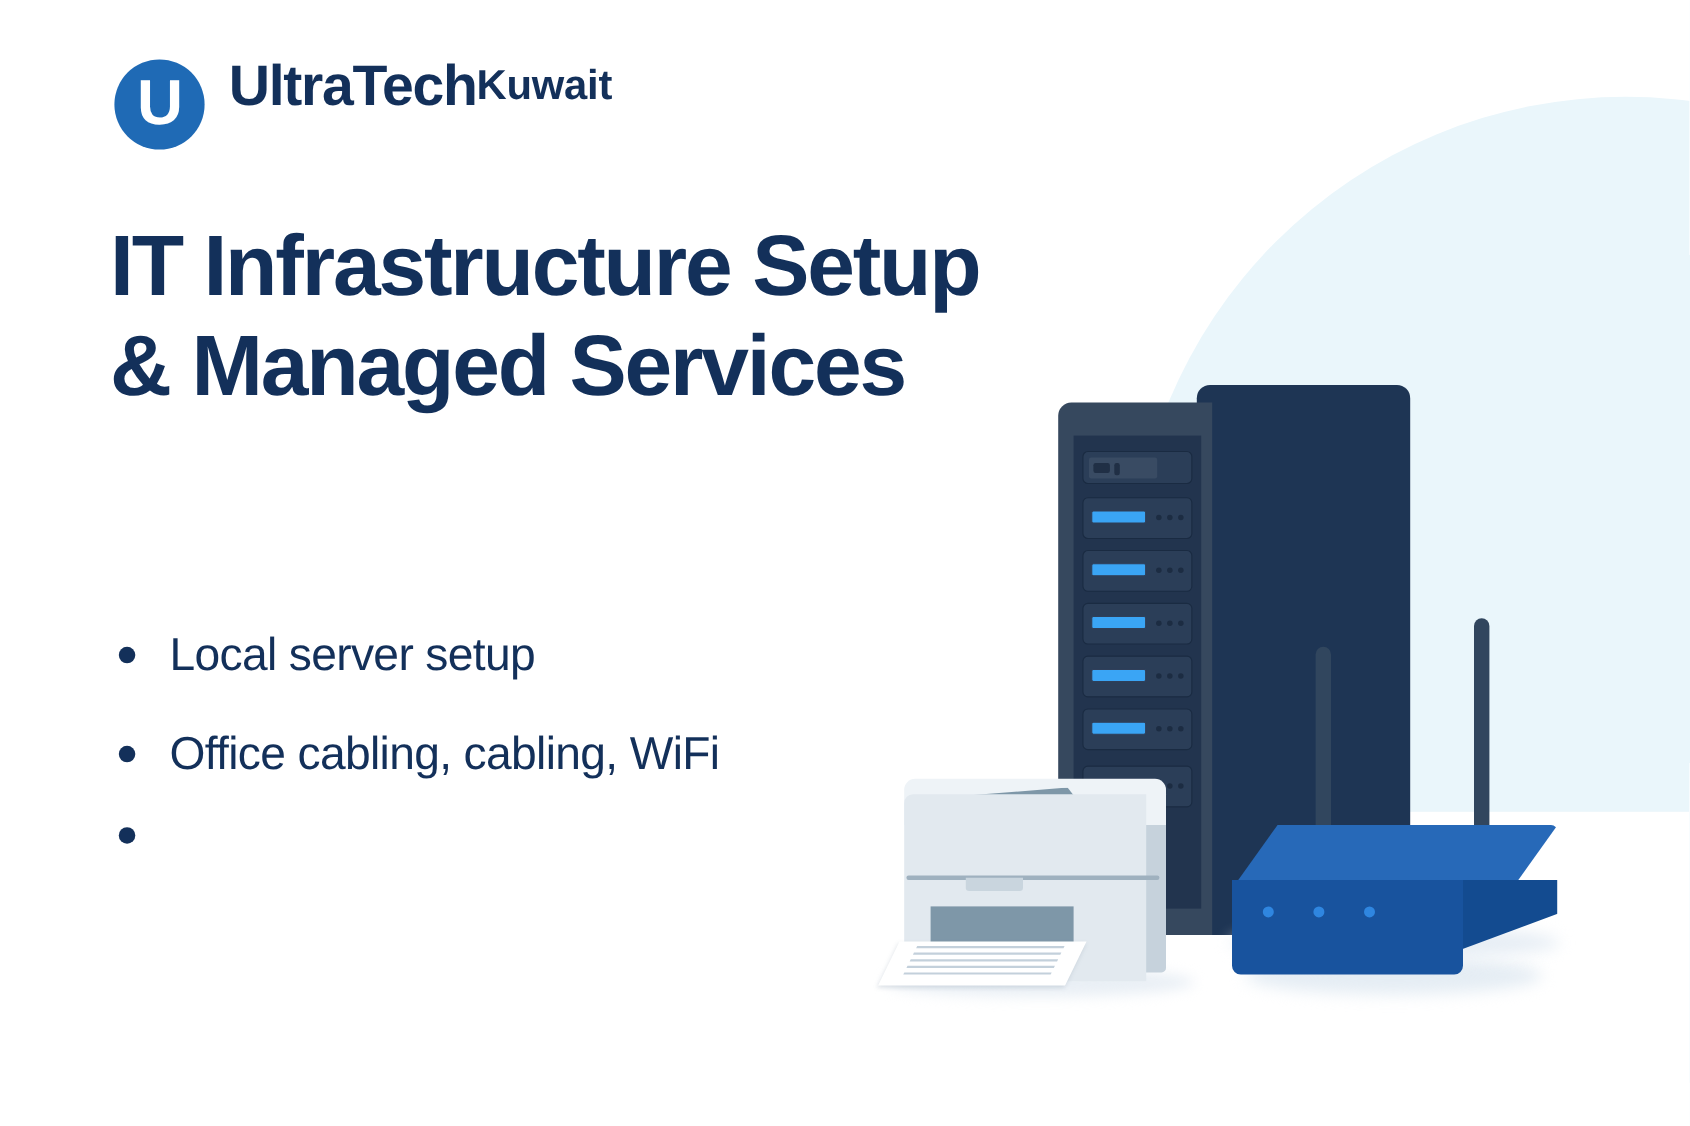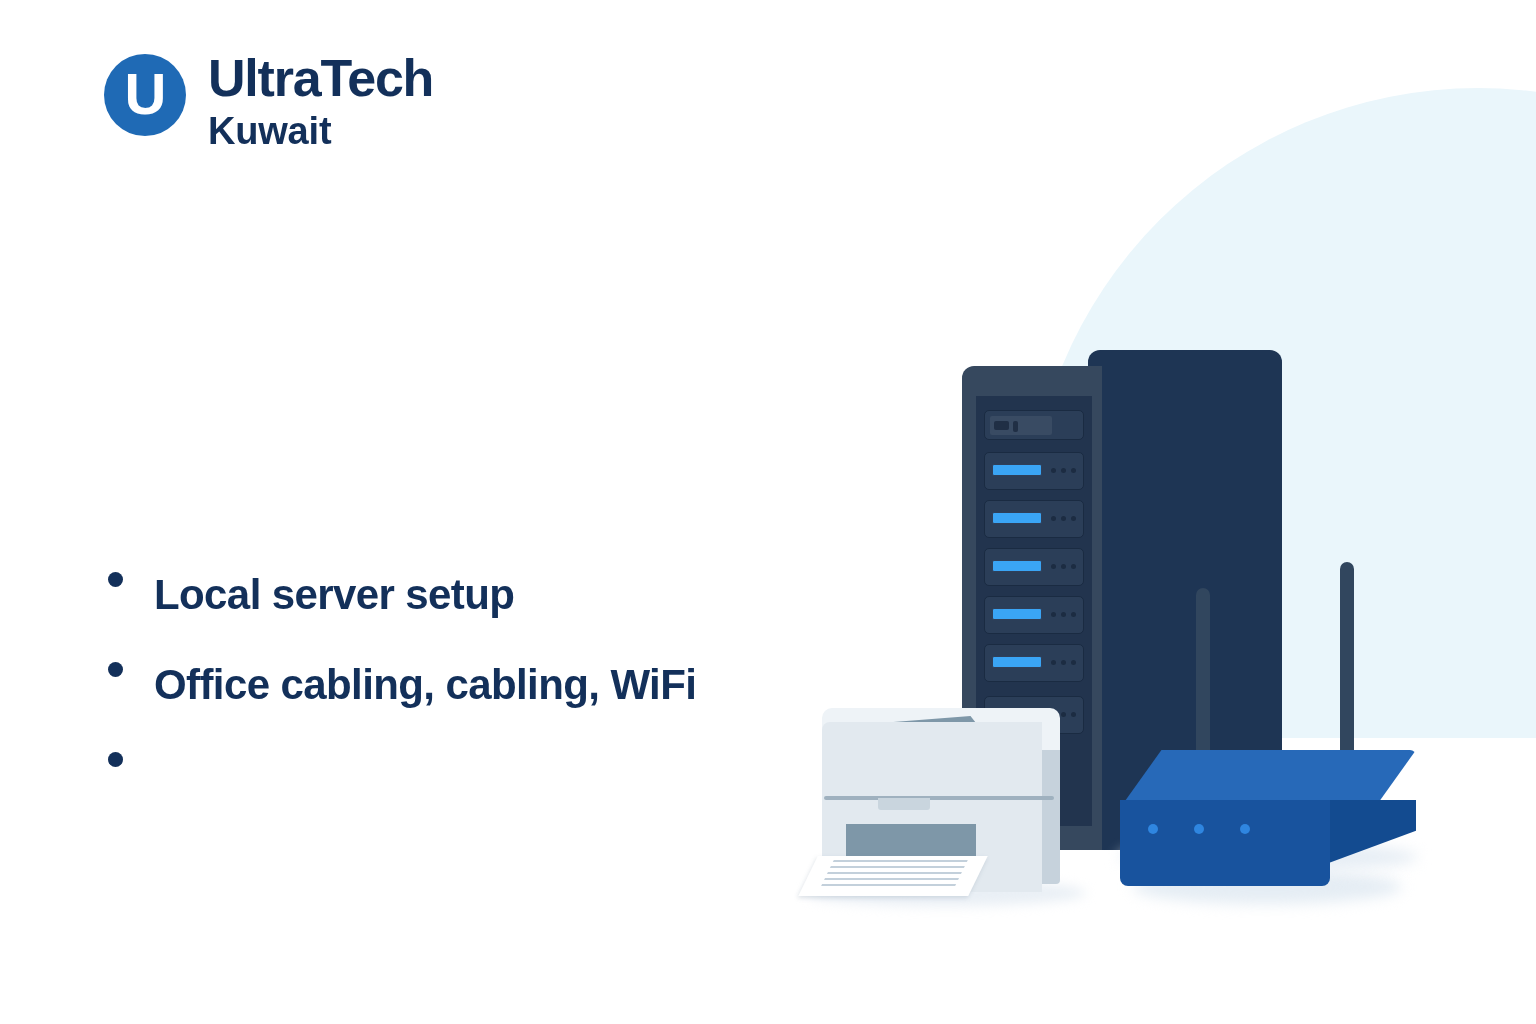--- a/index.html
+++ b/index.html
@@ -62,21 +62,21 @@
     color: #ffffff;
     font-size: 58px;
     font-weight: bold;
     line-height: 1;
     letter-spacing: -1px;
     margin-top: -3px;
   }
   .brand-text {
     margin-left: 22px;
     display: flex;
-    flex-direction: column;
+    flex-direction: row;
   }
   .brand-name {
     font-size: 52px;
     font-weight: bold;
     color: #13305a;
     line-height: 1.02;
     letter-spacing: -1.2px;
   }
   .brand-sub {
     font-size: 38px;
@@ -105,23 +105,22 @@
     position: absolute;
     left: 108px;
     top: 572px;
     list-style: none;
     margin: 0;
     padding: 0;
     width: 820px;
   }
   .bullets li {
     display: flex;
-    align-items: flex-start;
+    align-items: center;
     margin-bottom: 44px;
-    font-weight: bold;
   }
   .bullet-dot {
     width: 15px;
     height: 15px;
     border-radius: 50%;
     background: #13305a;
     flex: none;
     margin-right: 31px;
   }
   .bullet-label {
@@ -449,20 +448,21 @@
   <div class="brand">
     <div class="brand-mark">
       <span>U</span>
     </div>
     <div class="brand-text">
       <div class="brand-name">UltraTech</div>
       <div class="brand-sub">Kuwait</div>
     </div>
   </div>
 
+  <div class="headline">IT Infrastructure Setup &amp; Managed Services</div>
 
   <ul class="bullets">
     <li>
       <span class="bullet-dot"></span>
       <span class="bullet-label">Local server setup</span>
     </li>
     <li>
       <span class="bullet-dot"></span>
       <span class="bullet-label">Office cabling, cabling, WiFi</span>
     </li>

